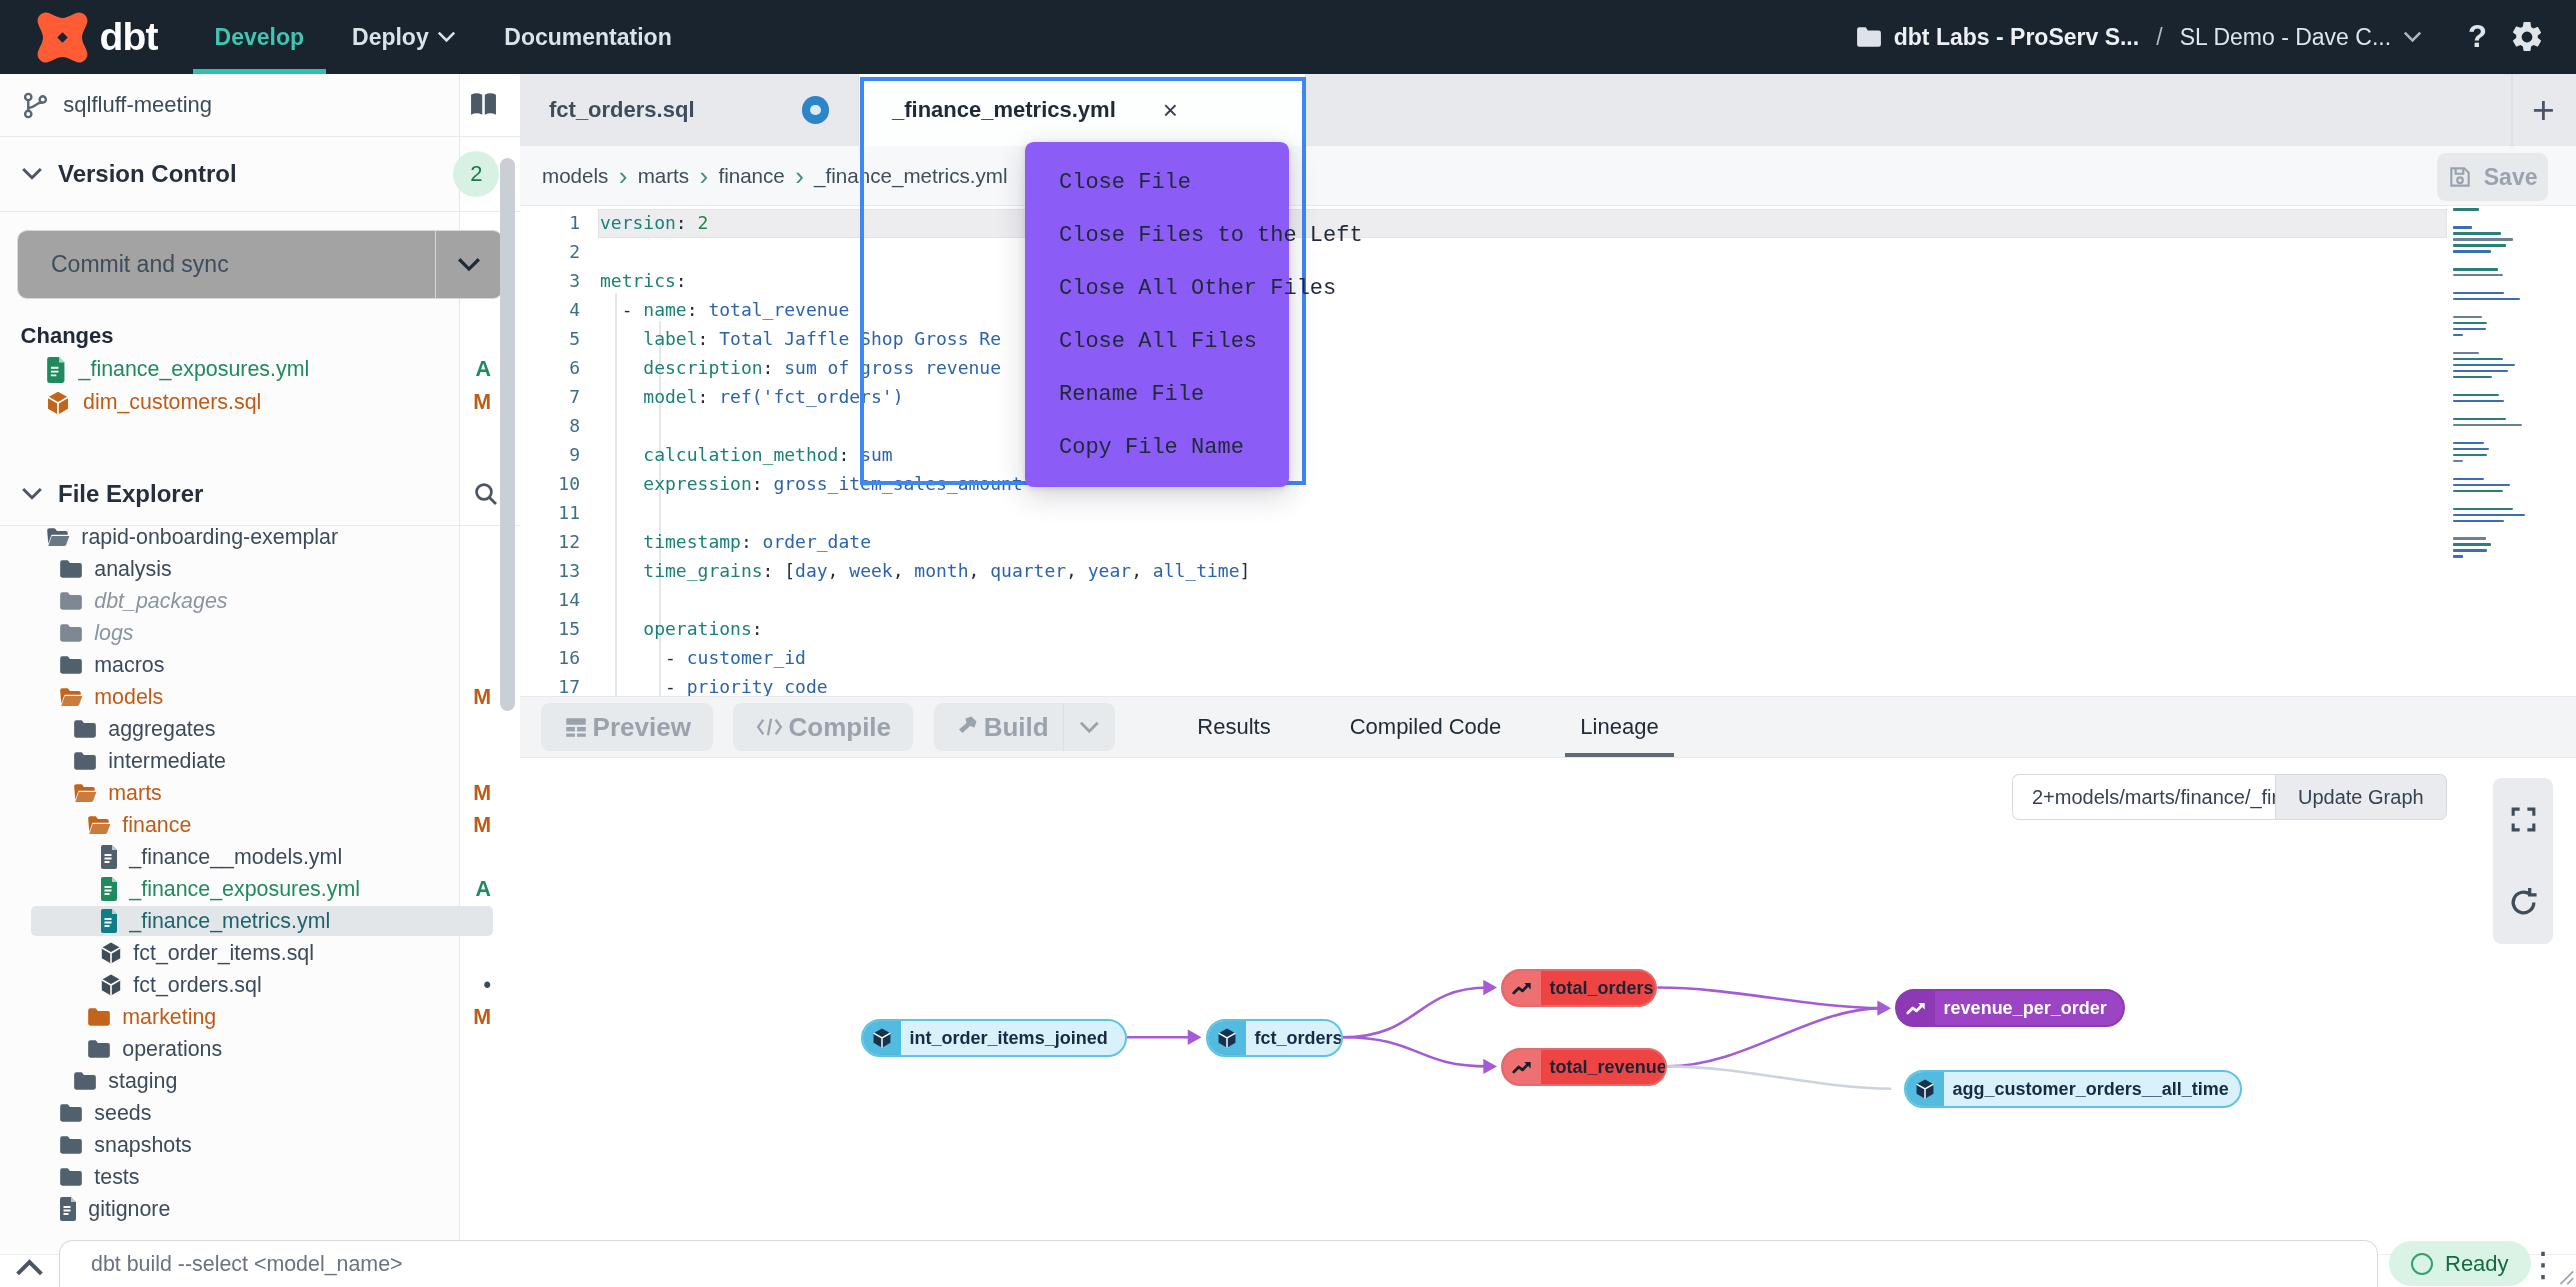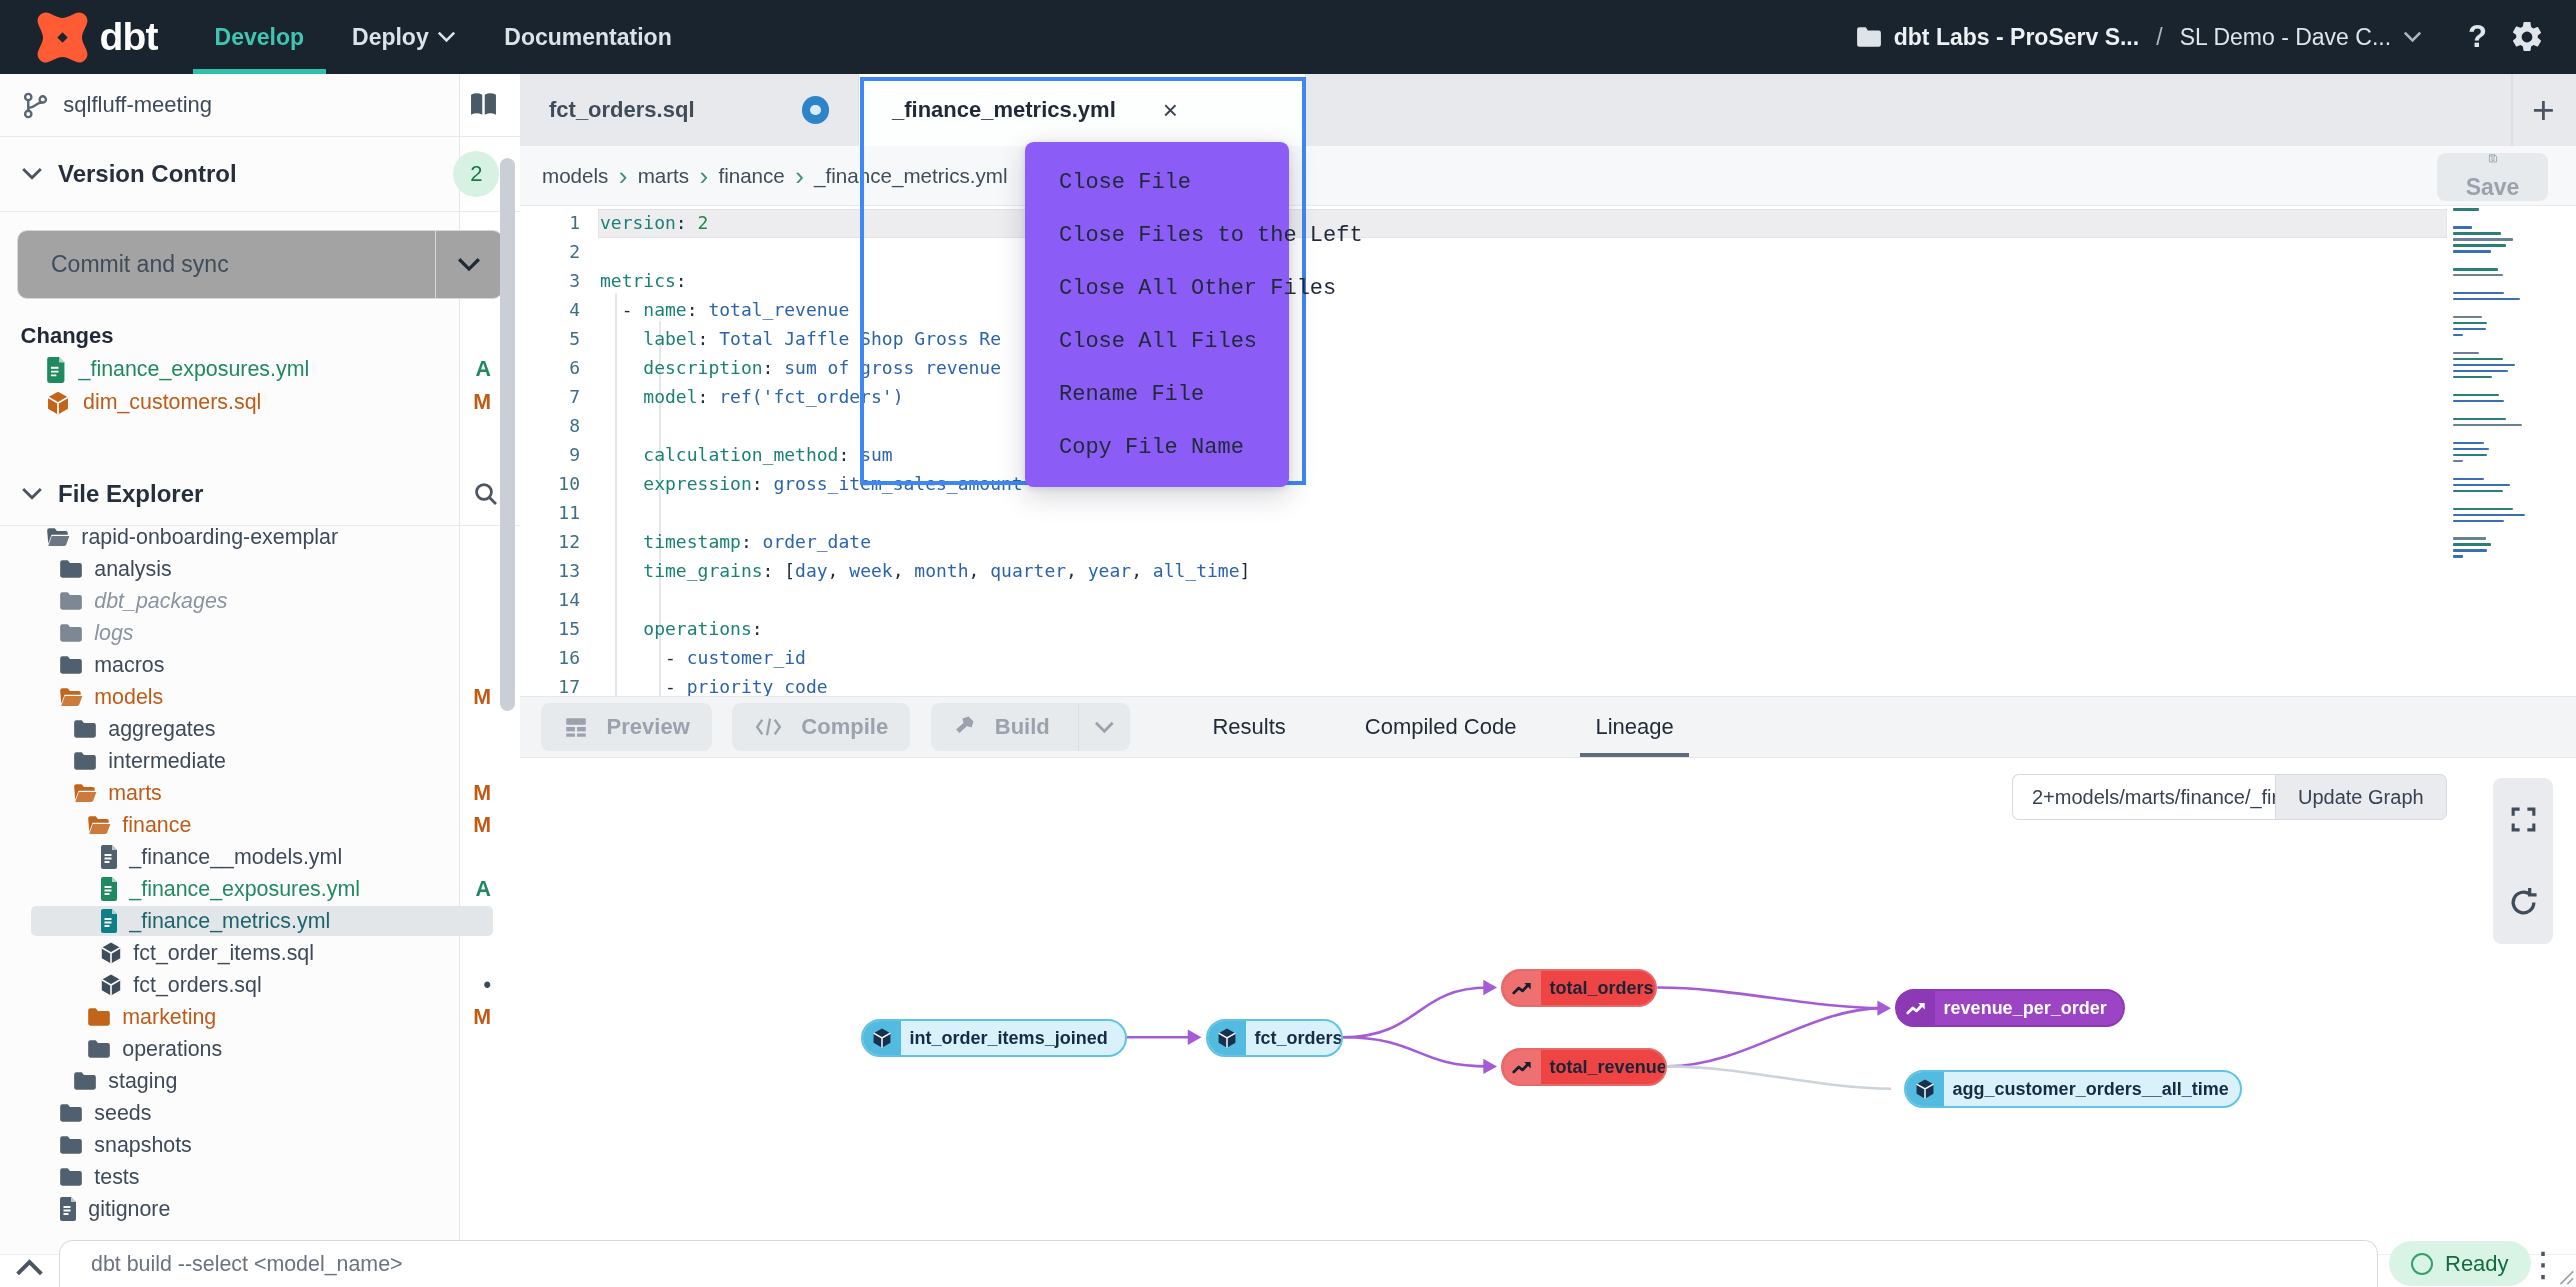--- a/index.html
+++ b/index.html
@@ -64,21 +64,21 @@
   .tab1 .dot { margin-left:auto; width:27.4px; height:27.4px; border-radius:50%; background:#2d84c8; position:relative; }
   .tab1 .dot::after { content:""; position:absolute; left:8.6px; top:8.6px; width:10.3px; height:10.3px; border-radius:50%; background:#d9ecf7; }
   .tab2 { position:absolute; left:339px; top:0; width:446px; height:72px; background:#fdfefe; display:flex; align-items:center; padding:0 33px; color:#1f2937; font-size:22px; font-weight:bold; }
   .tab2 .x { margin-left:auto; margin-right:94px; font-size:26px; font-weight:normal; color:#374151; }
   .tab-plus { position:absolute; right:13.7px; top:17px; width:38px; height:38px; color:#4b5563; font-size:39px; line-height:38px; text-align:center; font-weight:normal; }
   .tab-div { position:absolute; right:63px; top:0; width:1.7px; height:72px; background:#dcdfe4; }
 
   .crumbrow { left:520px; top:146px; width:2056px; height:60px; background:#f7f8fa; border-bottom:1.7px solid #e7eaed; display:flex; align-items:center; padding-left:22px; z-index:5; }
   .crumb { color:#3f4c5a; font-size:20.6px; }
   .crumb-sep { color:#3e8e85; font-size:26px; margin:0 10.3px; line-height:1; }
-  .save-btn { left:2437px; top:153px; width:111px; height:48px; background:#e7eaec; border-radius:8.6px; display:flex; align-items:center; justify-content:center; gap:10.3px; color:#9aa3ad; font-size:23px; font-weight:bold; z-index:6;flex-direction:column; }
+  .save-btn { left:2437px; top:153px; width:111px; height:48px; background:#e7eaec; border-radius:8.6px; display:flex; align-items:center; justify-content:center; gap:10.3px; color:#9aa3ad; font-size:23px; font-weight:bold; z-index:6; }
 
   .editor { left:520px; top:206px; width:2056px; height:490px; background:#fff; overflow:hidden; }
   .line-hl { position:absolute; left:78px; top:2.6px; width:1849px; height:29px; background:#ededf0; border:0.9px solid #e0e3e7; }
   .guide { position:absolute; width:1.7px; background:#e4e7ea; }
   .code-rows { position:absolute; left:0; top:1.7px; width:1928px; }
   .code-row { display:flex; height:29px; align-items:center; }
   .code-row .ln { width:60px; text-align:right; color:#3c6f85; font-family:"DejaVu Sans Mono", monospace; font-size:18px; flex:0 0 auto; }
   .code-row .src { margin-left:20px; font-family:"DejaVu Sans Mono", monospace; font-size:18px; white-space:pre; }
   .c-k { color:#1a8176; } .c-p { color:#1e2b3a; } .c-v { color:#2b63ac; } .c-n { color:#238647; }
 
@@ -86,21 +86,21 @@
   .mm-bar { height:2.6px; margin-bottom:3.4px; border-radius:0.9px; }
   .mm-gap { height:12px; }
 
   .blue-rect { left:860px; top:77px; width:446px; height:408px; border:4.3px solid #3f87f5; z-index:30; pointer-events:none; }
 
   .ctx-menu { left:1025px; top:142px; width:264px; background:#8b5cf6; border-radius:8.6px; box-shadow:0 8.6px 29px rgba(15,23,42,.18), 0 1.7px 6.9px rgba(15,23,42,.10); z-index:50; padding:13.7px 0;font-family:Liberation Mono, monospace; }
   .ctx-item { height:53px; display:flex; align-items:center; padding-left:34px; color:#1f2937; font-size:22px; white-space:nowrap; }
 
   
   .toolbar { left:520px; top:696px; width:2056px; height:62px; background:#f3f4f6; border-top:1.7px solid #e6e8eb; border-bottom:1.7px solid #e6e8eb; display:flex; align-items:center; z-index:5; }
-  .tb-btn { height:48px; background:#e7eaec; border-radius:8.6px; display:flex; align-items:center; padding:0 22px; gap:18px; color:#9aa3ad; font-size:22px; font-weight:bold; margin-left:20.6px; }
+  .tb-btn { height:48px; background:#e7eaec; border-radius:8.6px; display:flex; align-items:center; padding:0 22px; gap:4px; color:#9aa3ad; font-size:26px; font-weight:bold; margin-left:20.6px; }
   .tb-btn .caret-seg { margin:0 -22px 0 10.3px; padding:0 15.4px; height:48px; display:flex; align-items:center; border-left:1.7px solid #dbdfe3; }
   .tb-tabs { display:flex; margin-left:82px; gap:79px; height:100%; align-items:center; }
   .tb-tab { position:relative; color:#212c38; font-size:22px; height:100%; display:flex; align-items:center; }
   .tb-tab.active::after { content:""; position:absolute; left:-15.4px; right:-15.4px; bottom:0; height:4.3px; background:#5f6b76; }
 
   .lineage { left:520px; top:758px; width:2056px; height:496px; background:#fff; overflow:hidden; }
   .sel-wrap { position:absolute; left:1492px; top:16.3px; display:flex; height:46px; }
   .sel-input { width:263px; height:46px; background:#fff; border:1.7px solid #d6dadd; border-right:none; border-radius:6.9px 0 0 6.9px; display:flex; align-items:center; padding-left:19px; color:#374151; font-size:20px; white-space:nowrap; overflow:hidden; }
   .sel-btn { height:46px; background:#e9ebee; border:1.7px solid #d6dadd; border-radius:0 6.9px 6.9px 0; display:flex; align-items:center; padding:0 22px; color:#374151; font-size:20px; }
   .graph-tools { position:absolute; left:1973px; top:20px; width:60px; height:166px; background:#e9ebee; border-radius:8.6px; display:flex; flex-direction:column; align-items:center; justify-content:space-around; color:#3f4c5a; }

